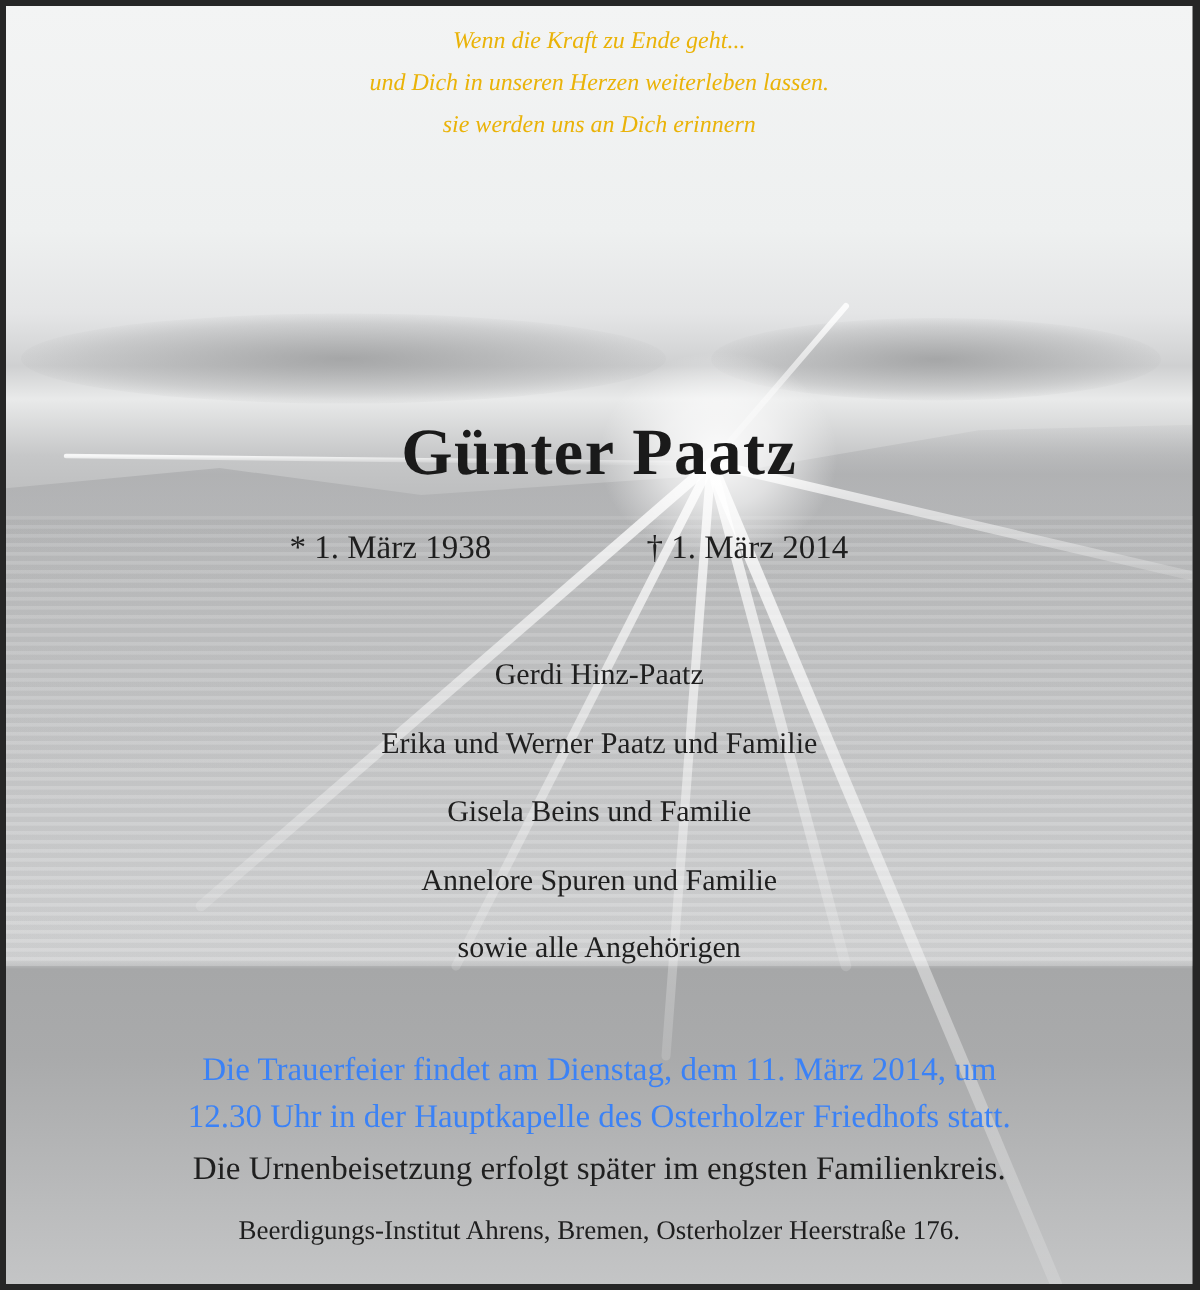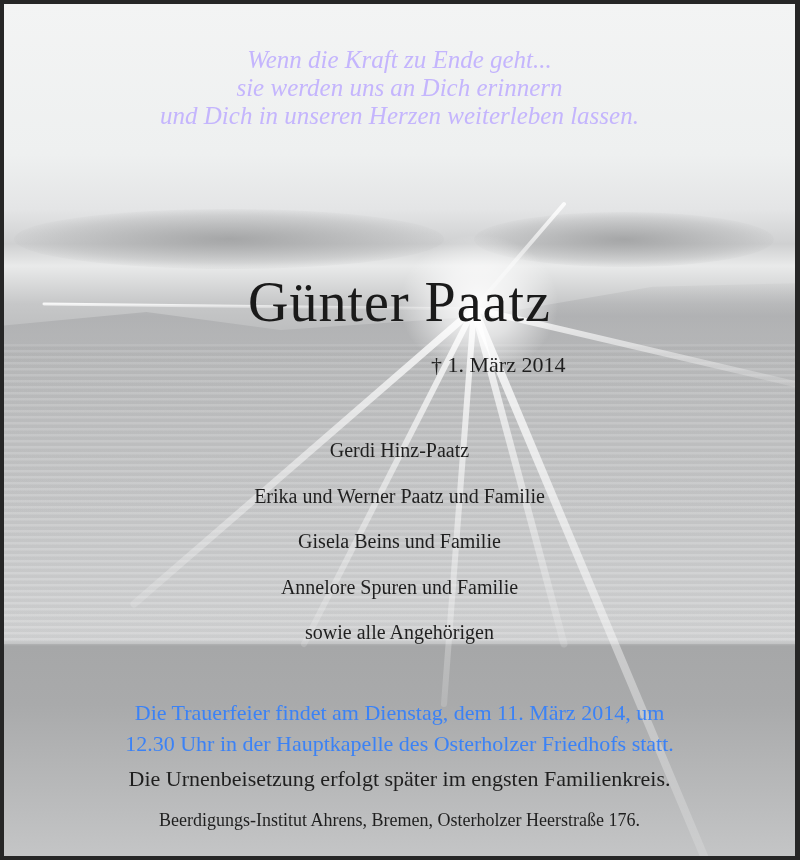--- a/index.html
+++ b/index.html
@@ -38,31 +38,31 @@
       border-radius: 50%;
       background: radial-gradient(ellipse at center, rgba(255,255,255,0.95) 0%, rgba(255,255,255,0.6) 35%, rgba(255,255,255,0) 70%);
     }
     .rays { position: absolute; left: 0; top: 0; width: 791px; height: 852px; }
     .content {
       position: absolute; left: 4px; top: 4px; width: 791px; height: 852px;
       color: #1f1f1f; text-align: center;
       font-family: "Liberation Serif", "DejaVu Serif", serif;
     }
     .poem {
-      position: absolute; top: 42px; left: 0; width: 100%;
-      font-style: italic; font-size: 25px; line-height: 28px; color: #c4b5fd;
+      position: absolute; top: 10px; left: 0; width: 100%;
+      font-style: italic; font-size: 16px; line-height: 28px; color: #eab308;
     }
     .poem div { white-space: nowrap; }
     .intro {
       position: absolute; top: 182px; left: 0; width: 100%;
       font-size: 22px; line-height: 30px; color: #1f1f1f;
     }
     .name {
       position: absolute; top: 262px; left: 0; width: 100%;
-      font-size: 56px; font-weight: normal; line-height: 72px; color: #1a1a1a;
+      font-size: 44px; font-weight: bold; line-height: 72px; color: #1a1a1a;
       letter-spacing: 1px;
     }
     .dates {
       position: absolute; top: 346px; left: 0; width: 100%; height: 30px;
       font-size: 22px; line-height: 30px; color: #1f1f1f;
     }
     .date-birth { position: absolute; left: 189px; top: 0; white-space: nowrap; }
     .date-death { position: absolute; left: 427px; top: 0; white-space: nowrap; }
     .mourners {
       position: absolute; top: 424px; left: 0; width: 100%;
@@ -110,28 +110,29 @@
       <line x1="470" y1="305" x2="40" y2="300" stroke-width="3"></line>
       <line x1="470" y1="305" x2="560" y2="200" stroke-width="4"></line>
     </g>
   </svg>
   <div class="sun"></div>
 </div>
 
 <div class="content">
   <div class="poem">
     <div>Wenn die Kraft zu Ende geht...</div>
+    <div>und Dich in unseren Herzen weiterleben lassen.</div>
     <div>sie werden uns an Dich erinnern</div>
-    <div>und Dich in unseren Herzen weiterleben lassen.</div>
   </div>
 
 
   <div class="name">Günter Paatz</div>
 
   <div class="dates">
+    <span class="date-birth">* 1. März 1938</span>
     <span class="date-death">† 1. März 2014</span>
   </div>
 
   <div class="mourners">
     <div>Gerdi Hinz-Paatz</div>
     <div>Erika und Werner Paatz und Familie</div>
     <div>Gisela Beins und Familie</div>
     <div>Annelore Spuren und Familie</div>
     <div>sowie alle Angehörigen</div>
   </div>

